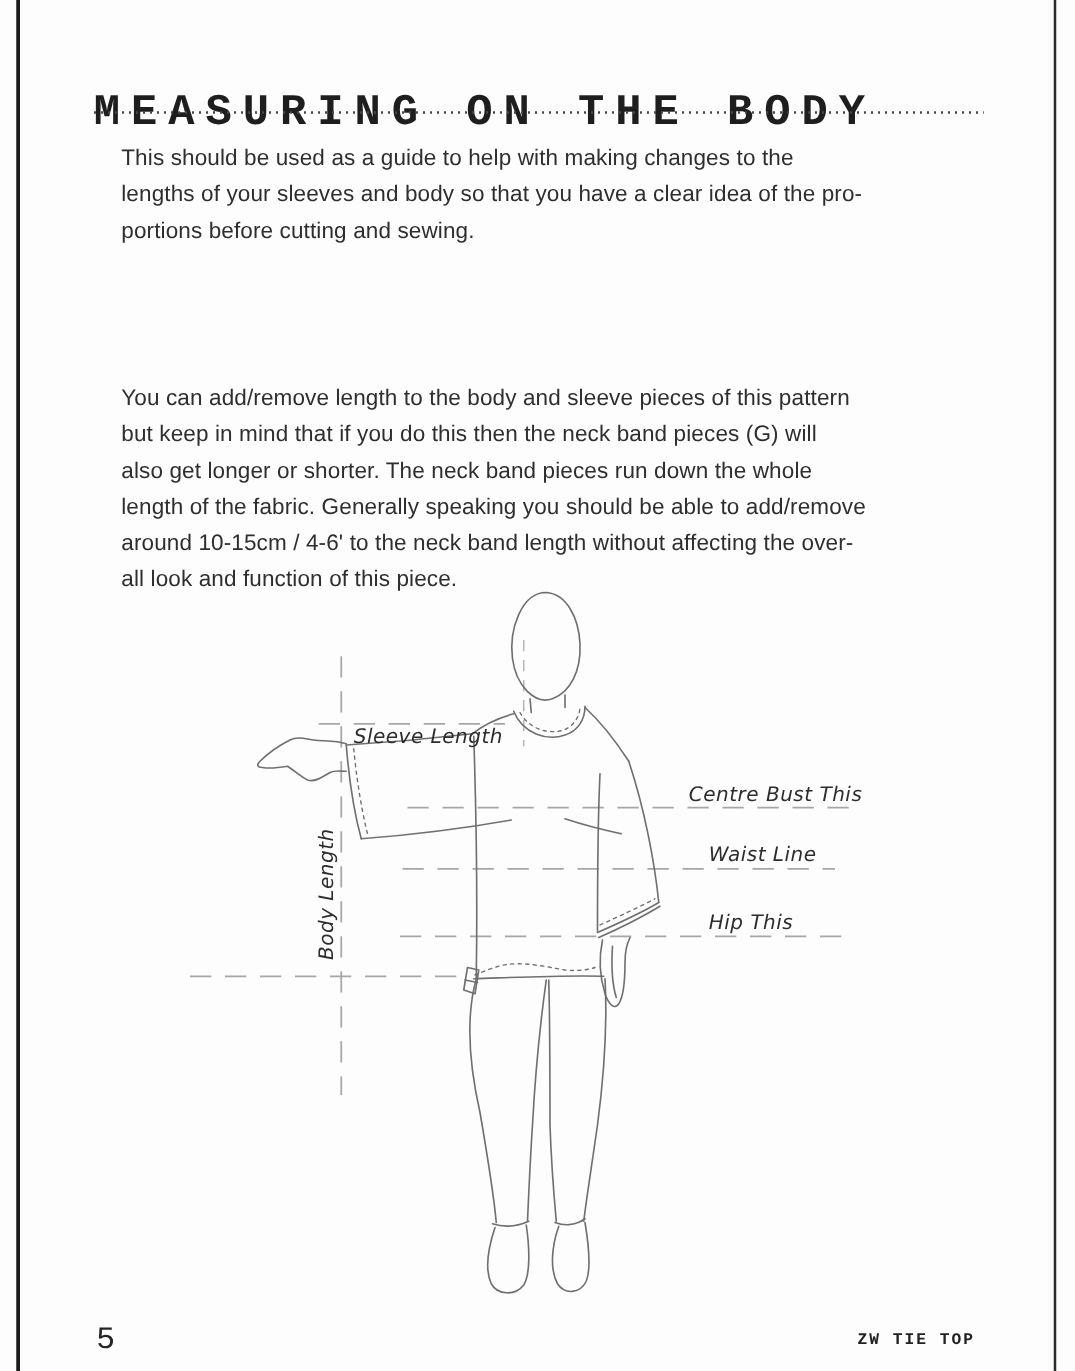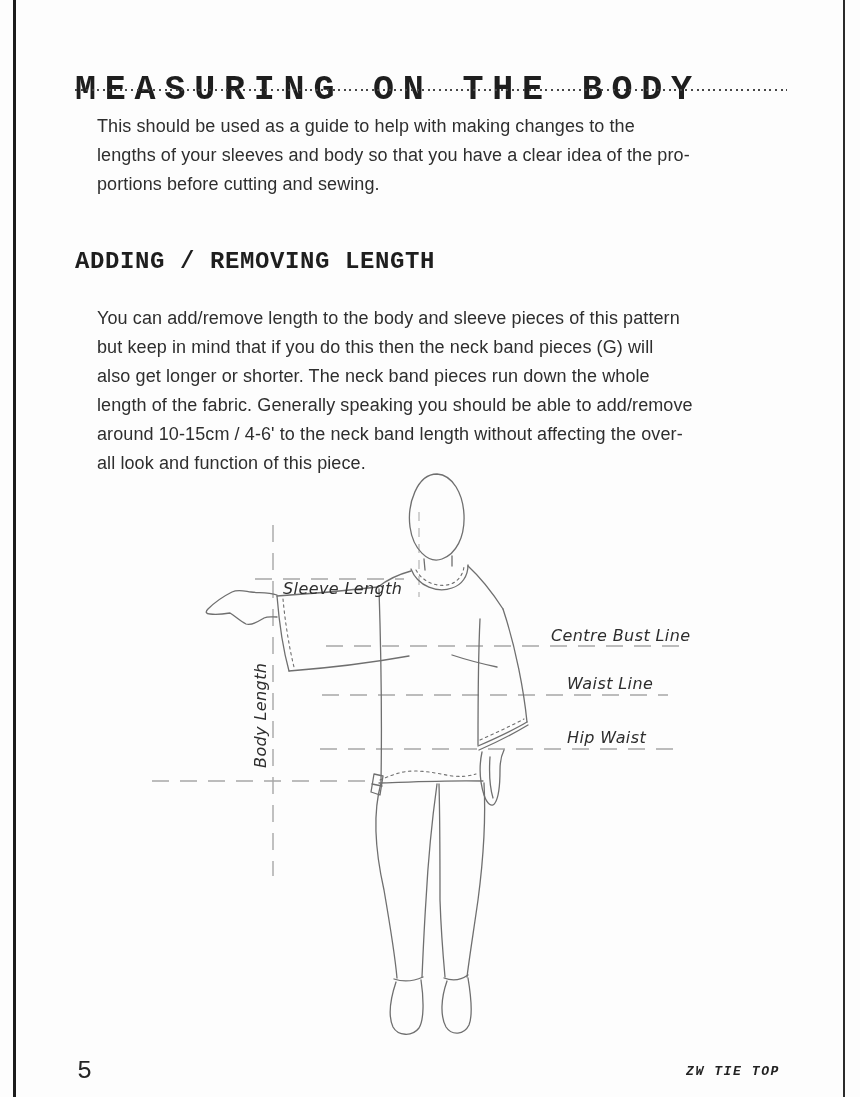--- a/index.html
+++ b/index.html
@@ -55,41 +55,40 @@
     left:211px; top:709px; width:100px; text-align:center;
     transform:rotate(-90deg);
   }
   .page-number{
     position:absolute; left:77px; top:1059px;
     font-family:"Liberation Mono",monospace; font-size:25px;
     color:#252525; line-height:25px;
   }
   .brand{
     position:absolute; right:80px; top:1064px;
-    font-family:"Liberation Mono",monospace; font-style:italic; font-weight:700;
+    font-family:"Liberation Mono",monospace; font-weight:700;
     font-size:13px; letter-spacing:1.6px; color:#222; line-height:16px;
     white-space:nowrap;
   }
 </style>
 </head>
 <body>
 
 <div class="page">
 
   <div class="border-v border-left"></div>
   <div class="border-v border-right"></div>
 
   <h1 class="page-title">MEASURING ON THE BODY</h1>
   <div class="dotted-divider"></div>
 
   <p class="para intro">This should be used as a guide to help with making changes to the
 lengths of your sleeves and body so that you have a clear idea of the pro-
 portions before cutting and sewing.</p>
 
-  <h2 class="section-heading">ADDING / REMOVING LENGTH</h2>
   <p class="para section-body">You can add/remove length to the body and sleeve pieces of this pattern
 but keep in mind that if you do this then the neck band pieces (G) will
 also get longer or shorter. The neck band pieces run down the whole
 length of the fabric. Generally speaking you should be able to add/remove
 around 10-15cm / 4-6' to the neck band length without affecting the over-
 all look and function of this piece.</p>
 
   <svg class="figure-svg" width="860" height="1097" viewBox="0 0 860 1097">
 
     <g>
@@ -134,20 +133,20 @@
       <path class="fig" d="M484 783 C486 820 483 862 478 900 C473 935 469 960 467 977"></path>
       <path class="fig" d="M394 979 C403 982 414 981 423 977"></path>
       <path class="fig" d="M444 978 C452 981 461 980 468 975"></path>
       <path class="fig" d="M396 982 C390 1000 388 1016 393 1027 C398 1036 412 1037 419 1028 C424 1020 424 1000 421 980"></path>
       <path class="fig" d="M447 981 C441 998 440 1016 446 1027 C452 1036 464 1035 469 1025 C473 1015 471 996 468 978"></path>
     </g>
   </svg>
 
   <div class="fig-label" style="left:283px;top:580px">Sleeve Length</div>
   <div class="fig-label label-body-length">Body Length</div>
-  <div class="fig-label" style="left:551px;top:627px">Centre Bust Line</div>
+  <div class="fig-label" style="left:551px;top:627px">Centre Bust This</div>
   <div class="fig-label" style="left:567px;top:675px">Waist Line</div>
-  <div class="fig-label" style="left:567px;top:729px">Hip Waist</div>
+  <div class="fig-label" style="left:567px;top:729px">Hip This</div>
 
   <div class="page-number">5</div>
   <div class="brand">ZW TIE TOP</div>
 
 </div>
 
 </body></html>

